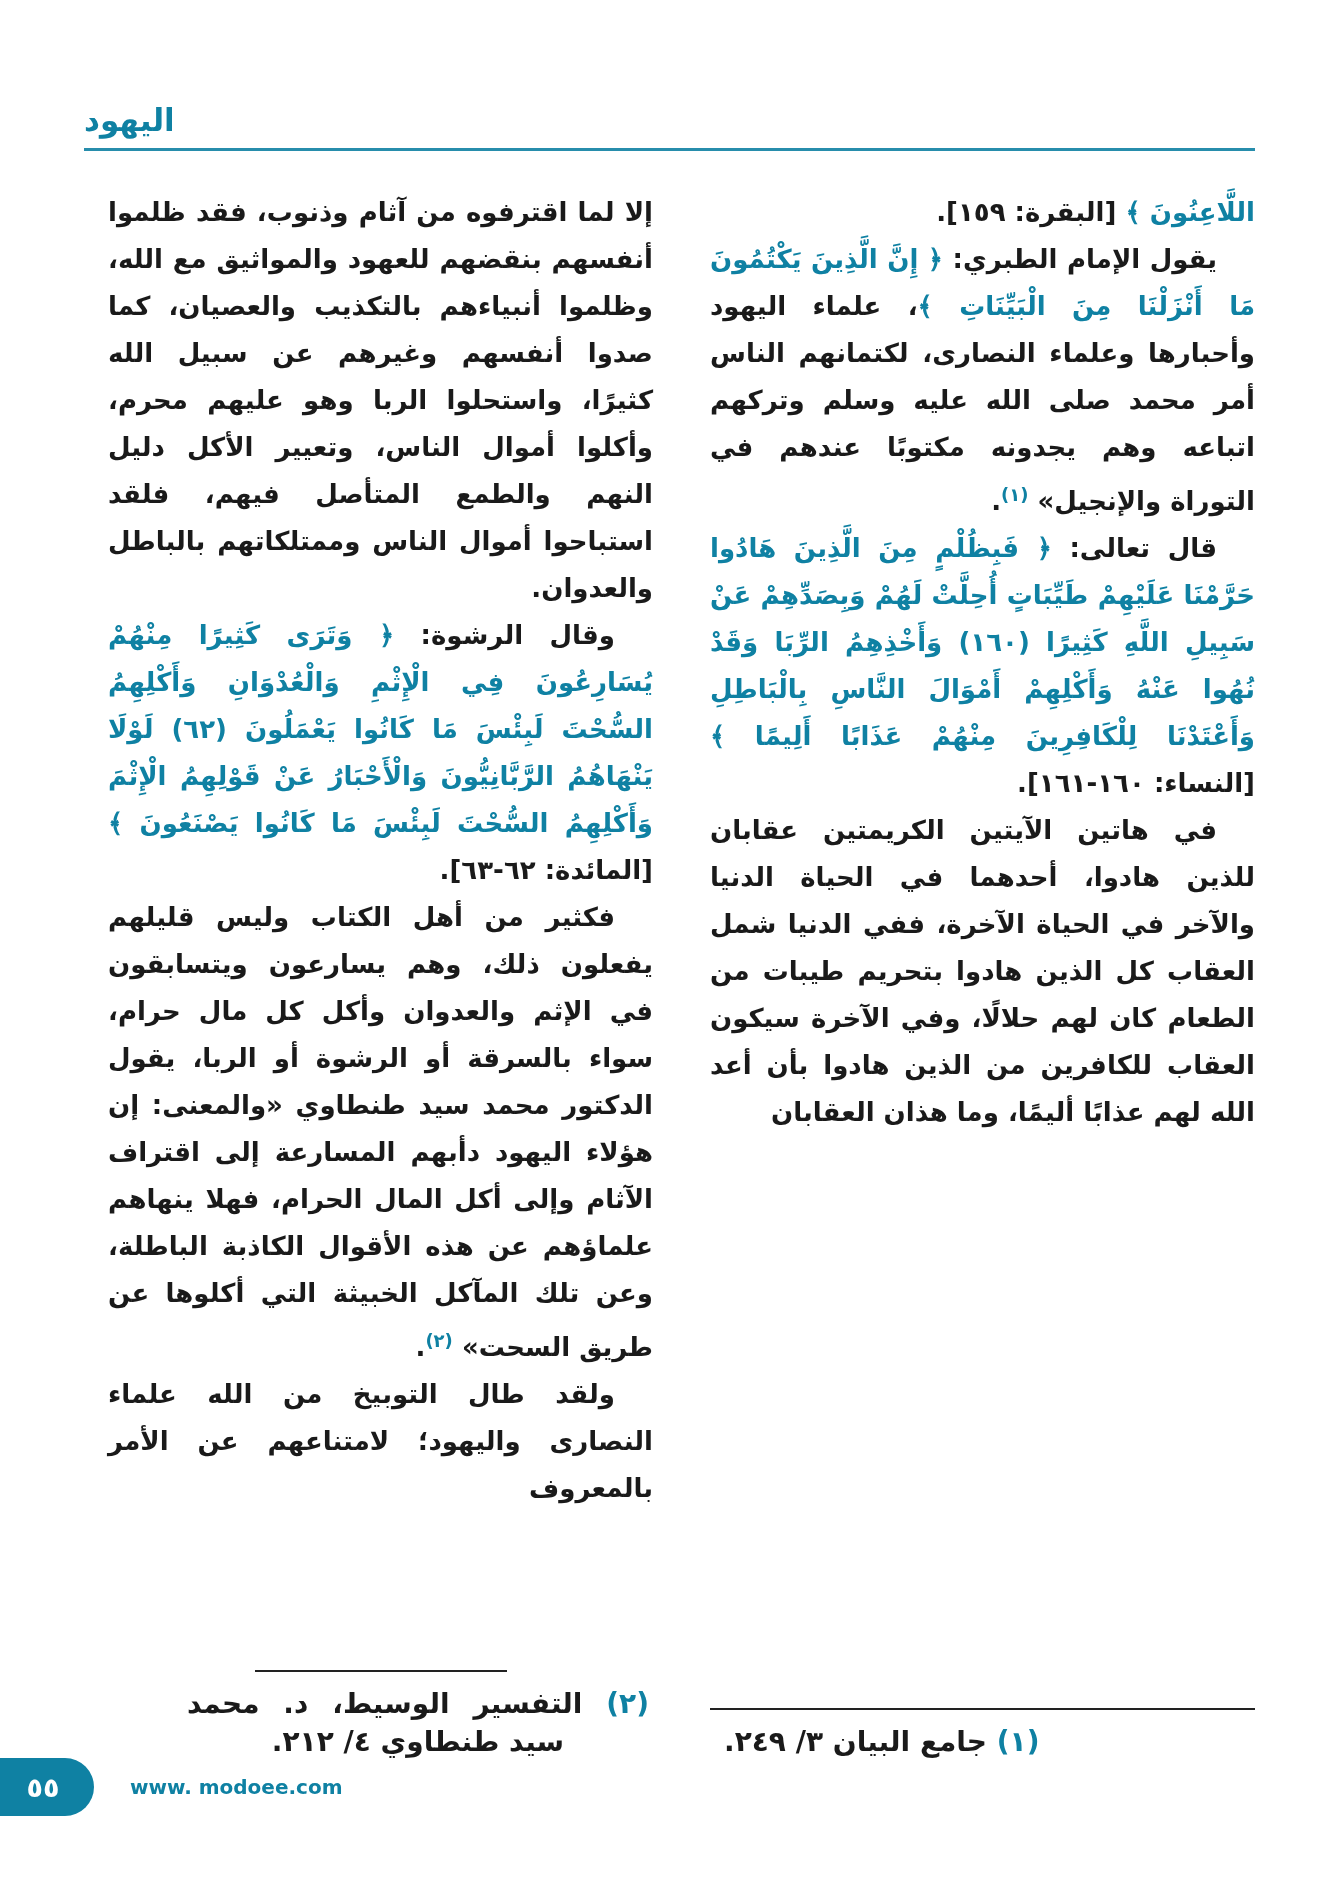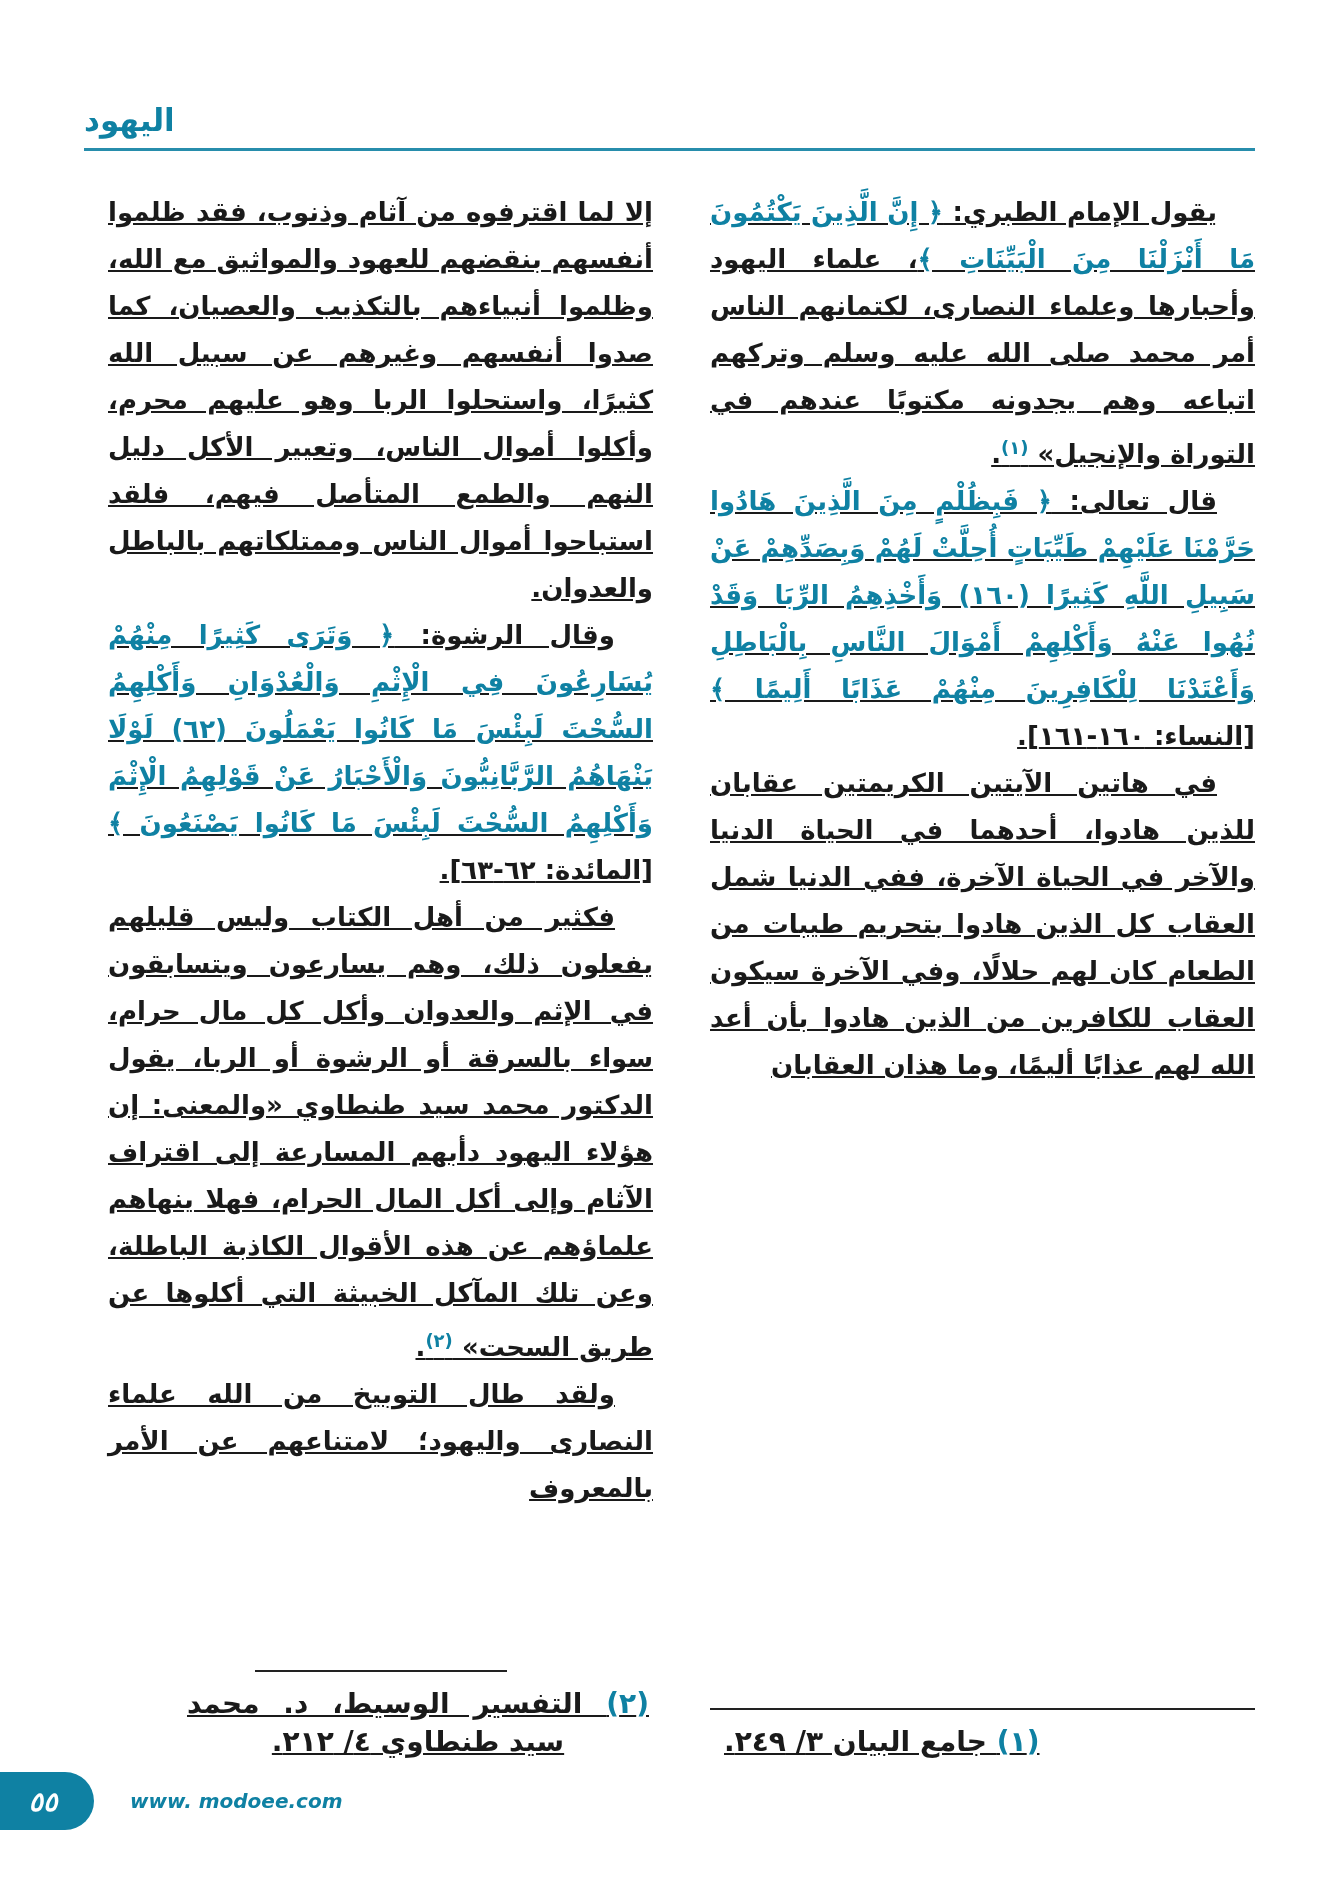--- a/index.html
+++ b/index.html
@@ -27,42 +27,41 @@
   }
   .header-rule{height:3px;background:var(--accent);margin-top:8px;opacity:.9;}
 
   
   .columns{display:flex;gap:57px;margin-top:38px;height:1572px;}
   .col{
     width:545px;min-width:545px;
     display:flex;flex-direction:column;
     font-size:26px;line-height:47px;font-weight:bold;
     text-align:justify;
-    text-decoration:underline;
   }
   .para{margin:0;text-indent:38px;}
   .para.flush{text-indent:0;}
   .quran{color:var(--accent);}
   .vref{color:var(--ink);}
   .heading{margin:0;font-size:27px;line-height:47px;text-indent:38px;font-weight:bold;}
   .hnum{color:var(--accent);}
   .fnref{color:var(--accent);font-size:18px;vertical-align:9px;font-weight:bold;}
 
   
   .footnotes{margin-top:auto;}
   .fn-rule{height:2px;background:#222222;}
   .fn-rule.full{width:100%;}
   .fn-rule.short{width:252px;margin:0 auto;}
   .footnote{font-size:28px;line-height:38px;margin:13px 4px 0;font-weight:bold;}
   .fnmark{color:var(--accent);}
   .fn-right{text-align:left;padding-left:10px;}
   .fn-left{width:462px;text-align:justify;text-align-last:center;}
 
   
-  .page-footer{position:absolute;left:0;right:0;bottom:60px;height:58px;font-style:italic;}
+  .page-footer{position:absolute;left:0;right:0;bottom:74px;height:58px;}
   .page-badge{
     position:absolute;left:-30px;top:0;
     width:124px;height:58px;
     background:var(--accent);
     border-radius:29px;
     color:#ffffff;
     display:flex;align-items:center;justify-content:center;
     padding-left:22px;box-sizing:border-box;
     font-size:27px;font-weight:bold;
   }
@@ -79,20 +78,21 @@
 
   <header class="page-header">
     <div class="running-head">اليهود</div>
     <div class="header-rule"></div>
   </header>
 
   <main class="columns">
 
     <section class="col">
       <div class="col-body">
+        <p class="para flush"><span class="quran">اللَّاعِنُونَ ﴾</span><span class="vref"> [البقرة: ١٥٩].</span></p>
         <p class="para"><span>يقول الإمام الطبري: </span><span class="quran">﴿ إِنَّ الَّذِينَ يَكْتُمُونَ مَا أَنْزَلْنَا مِنَ الْبَيِّنَاتِ ﴾</span><span>، علماء اليهود وأحبارها وعلماء النصارى، لكتمانهم الناس أمر محمد صلى الله عليه وسلم وتركهم اتباعه وهم يجدونه مكتوبًا عندهم في التوراة والإنجيل» </span><span class="fnref">(١)</span><span>.</span></p>
         <p class="para"><span>قال تعالى: </span><span class="quran">﴿ فَبِظُلْمٍ مِنَ الَّذِينَ هَادُوا حَرَّمْنَا عَلَيْهِمْ طَيِّبَاتٍ أُحِلَّتْ لَهُمْ وَبِصَدِّهِمْ عَنْ سَبِيلِ اللَّهِ كَثِيرًا (١٦٠) وَأَخْذِهِمُ الرِّبَا وَقَدْ نُهُوا عَنْهُ وَأَكْلِهِمْ أَمْوَالَ النَّاسِ بِالْبَاطِلِ وَأَعْتَدْنَا لِلْكَافِرِينَ مِنْهُمْ عَذَابًا أَلِيمًا ﴾</span><span class="vref"> [النساء: ١٦٠-١٦١].</span></p>
         <p class="para">في هاتين الآيتين الكريمتين عقابان للذين هادوا، أحدهما في الحياة الدنيا والآخر في الحياة الآخرة، ففي الدنيا شمل العقاب كل الذين هادوا بتحريم طيبات من الطعام كان لهم حلالًا، وفي الآخرة سيكون العقاب للكافرين من الذين هادوا بأن أعد الله لهم عذابًا أليمًا، وما هذان العقابان</p>
       </div>
       <div class="footnotes">
         <div class="fn-rule full"></div>
         <p class="footnote fn-right"><span class="fnmark">(١)</span><span> جامع البيان ٣/ ٢٤٩.</span></p>
       </div>
     </section>
 

